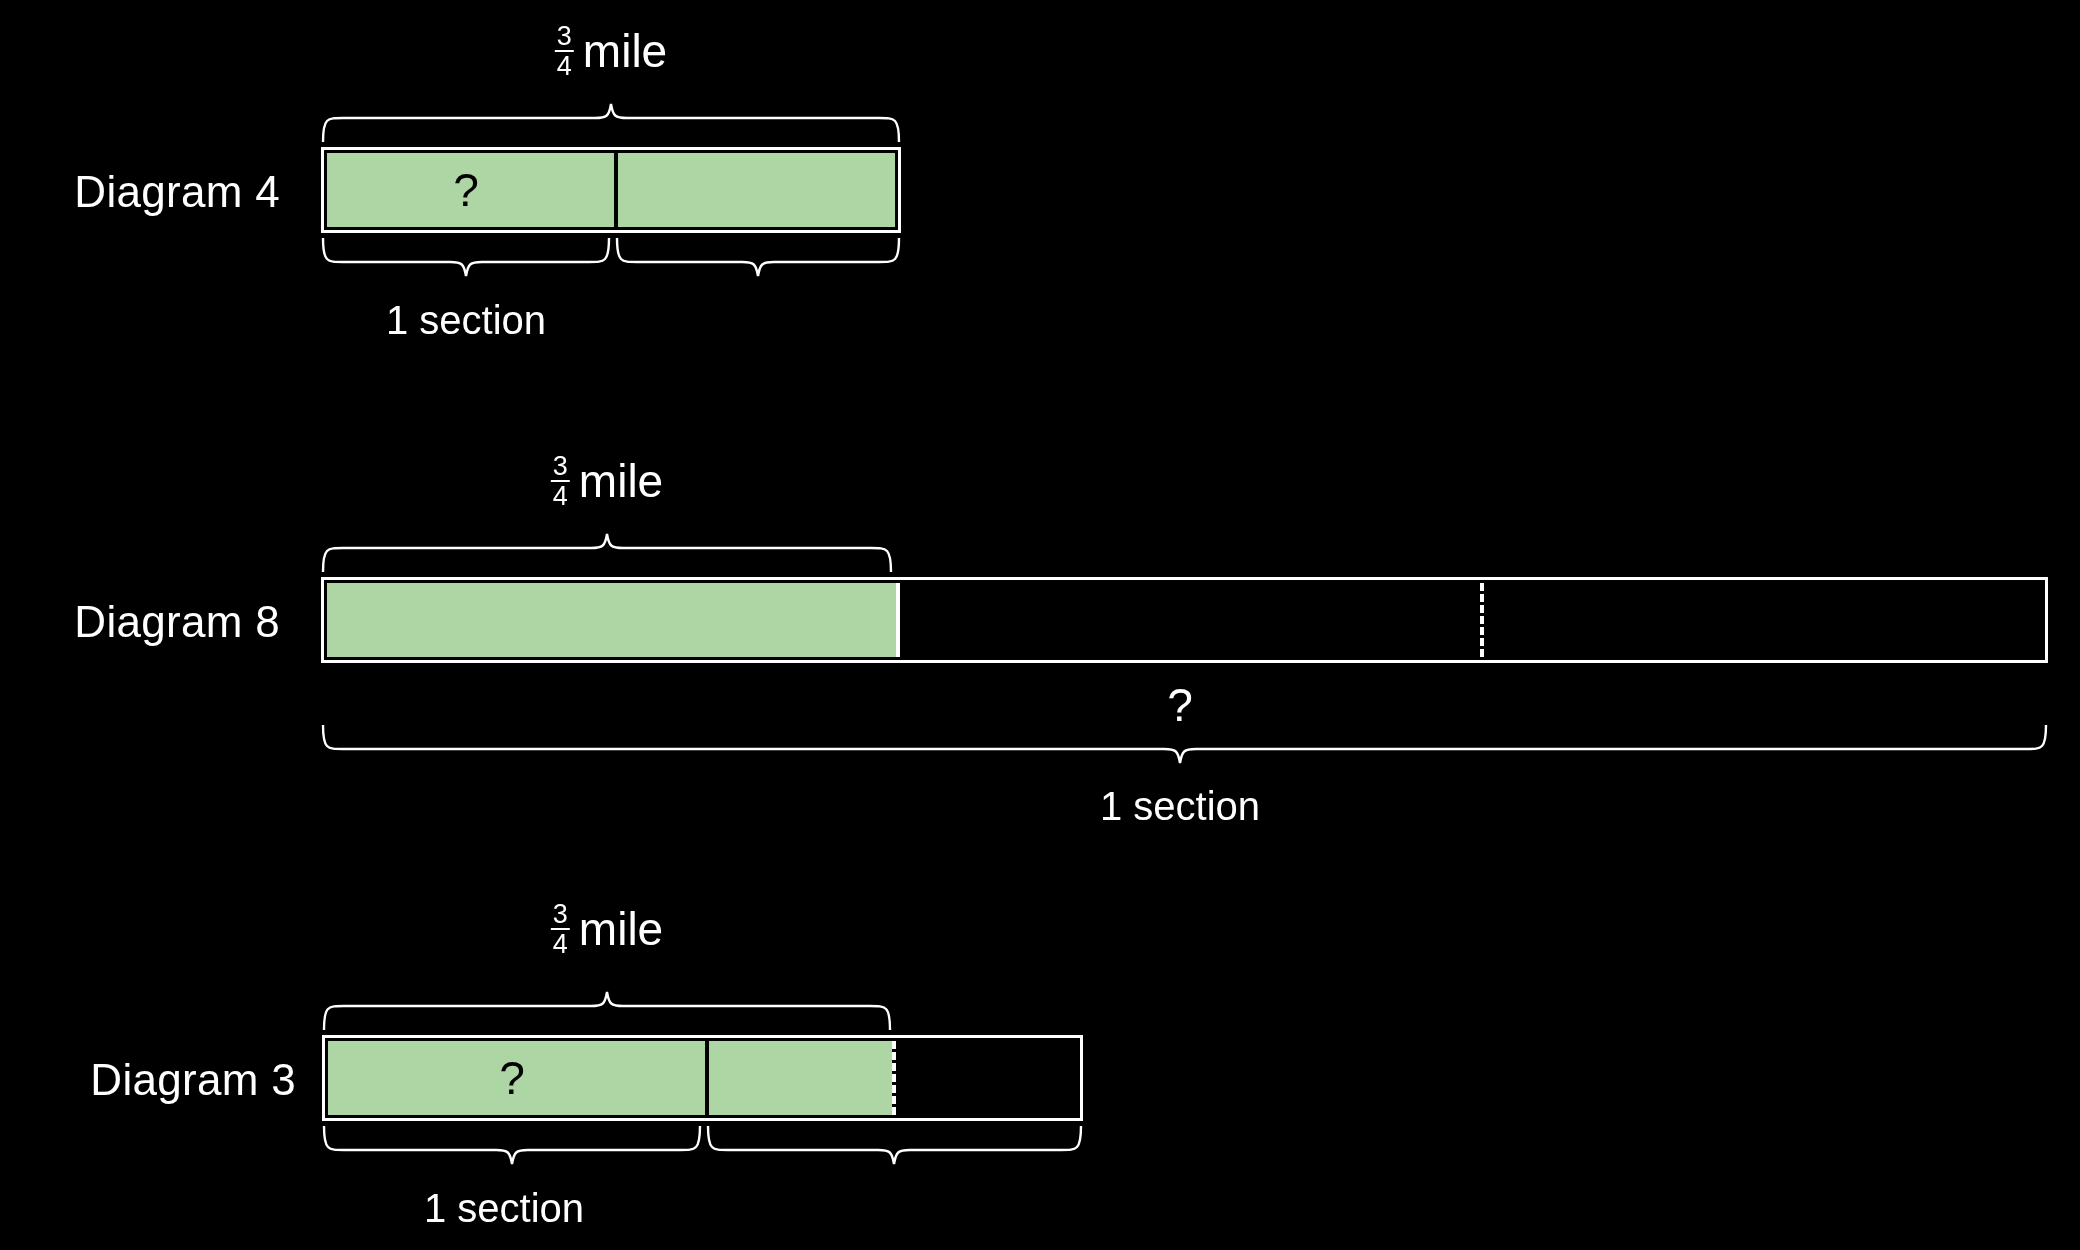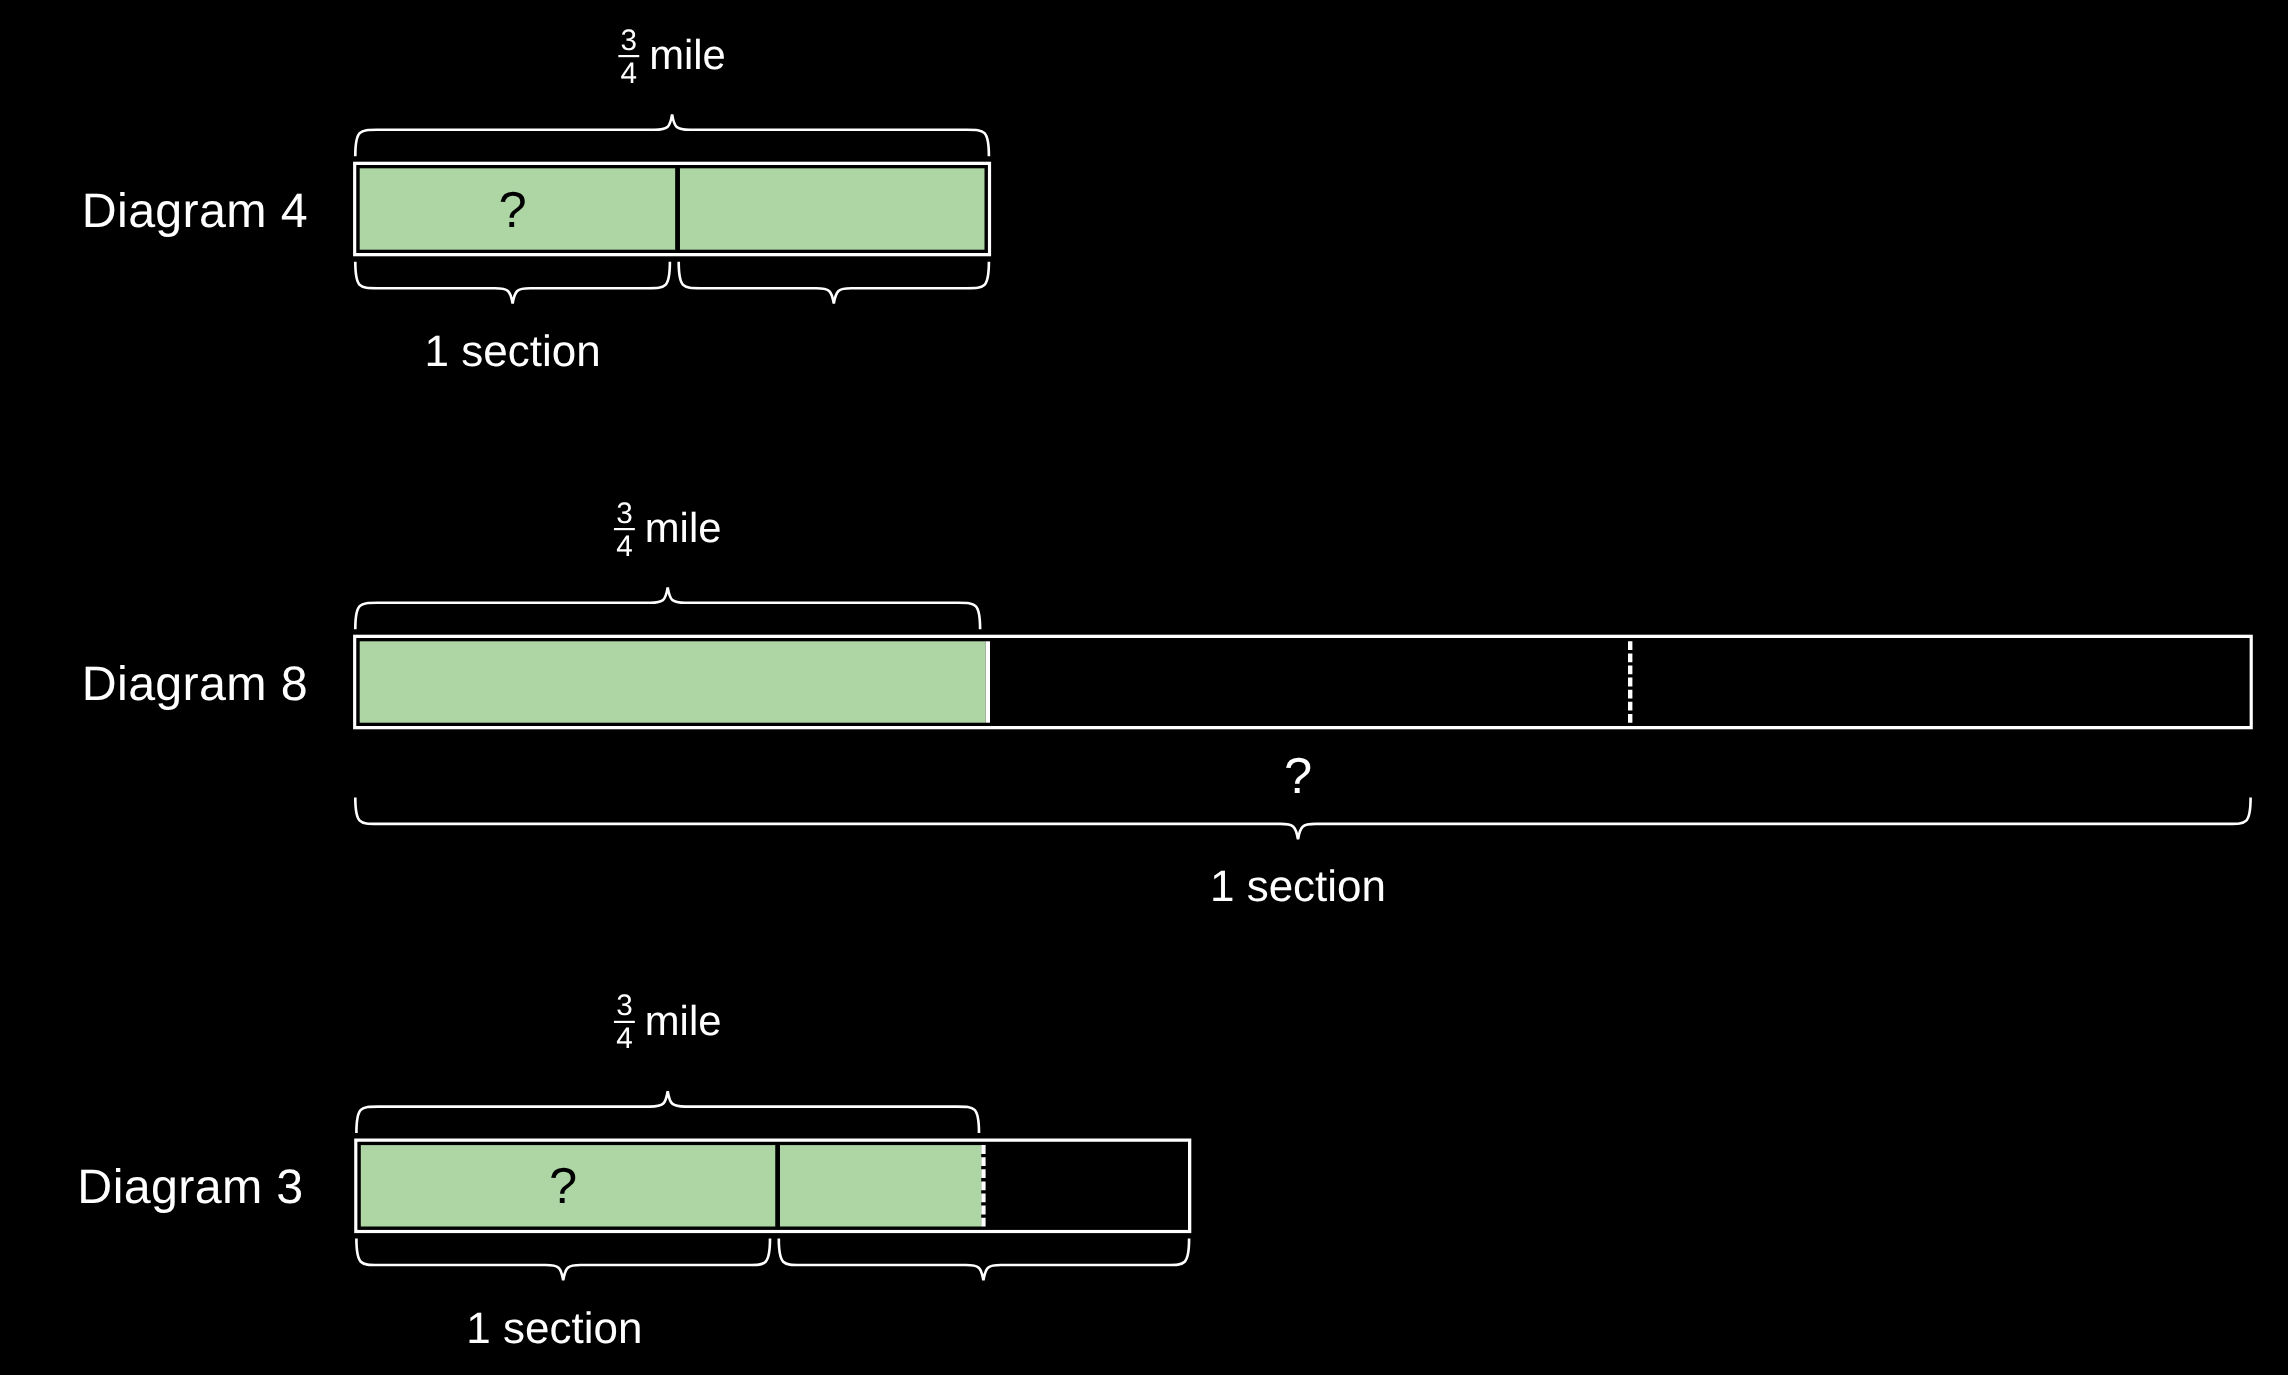--- a/index.html
+++ b/index.html
@@ -102,21 +102,21 @@
   .frac {
     display: inline-flex;
     flex-direction: column;
     align-items: center;
     font-size: 27px;
     line-height: 1.05;
     margin-right: 9px;
   }
   .frac .num { padding: 0 2px; }
   .frac .den { padding: 0 2px; border-top: 2px solid #ffffff; }
-  .unit { font-size: 38px; }
+  .unit { font-size: 46px; }
   svg.brace { position: absolute; overflow: visible; }
   svg.brace path { fill: none; stroke: #ffffff; stroke-width: 2.4; }
 </style>
 </head>
 <body>
 
 <div class="stage">
 
   <div>
 
@@ -182,21 +182,21 @@
 
     <svg class="brace" style="left:321px; top:725px;" width="1727" height="40" viewBox="0 0 1727 40" preserveAspectRatio="none">
       <path d="M 2,0 C 2,24 6,24 22,24 L 843,24 C 855,24 857,26 859,38 C 861,26 863,24 875,24 L 1705,24 C 1721,24 1725,24 1725,0"></path>
     </svg>
 
     <div class="brace-label" style="left:1180px; top:786px;">1 section</div>
   </div>
 
   <div>
 
-    <div class="row-label" style="left:16px; top:1058px; width:260px;">Diagram 3</div>
+    <div class="row-label" style="left:36px; top:1058px; width:260px;">Diagram 3</div>
 
     <div class="frac-label" style="left:607px; top:900px;">
       <span class="frac">
         <span class="num">3</span>
         <span class="den">4</span>
       </span>
       <span class="unit">mile</span>
     </div>
 
     <svg class="brace" style="left:322px; top:990px;" width="570" height="40" viewBox="0 0 570 40" preserveAspectRatio="none">

